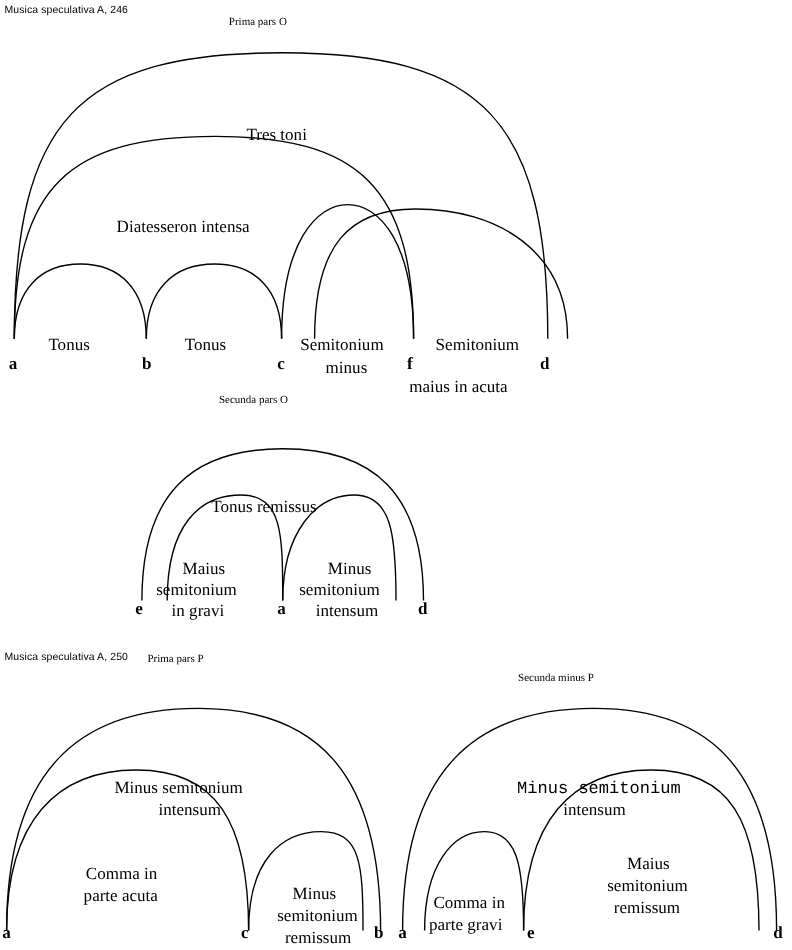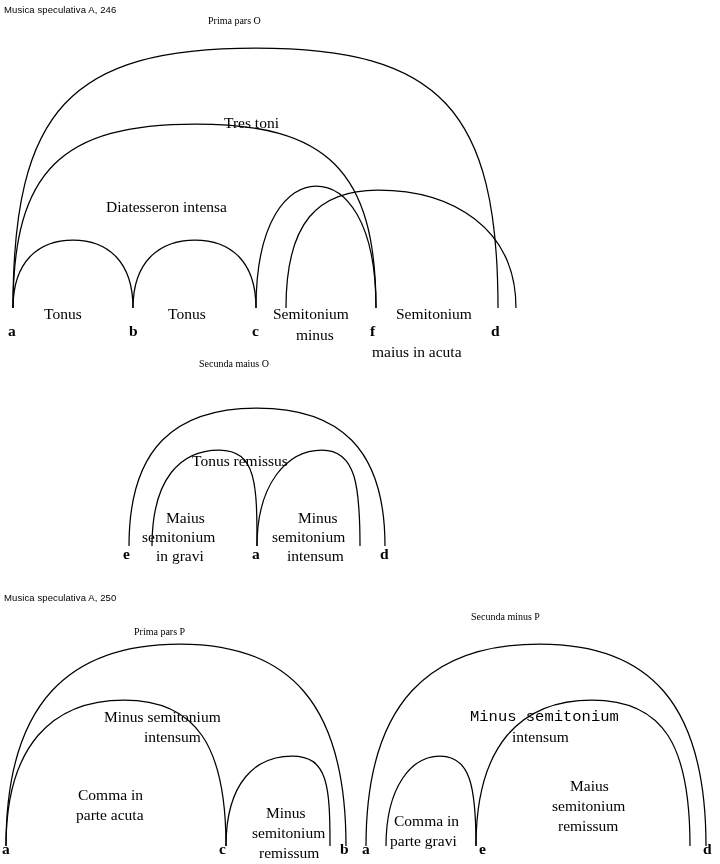--- a/index.html
+++ b/index.html
@@ -55,21 +55,21 @@
 <div class="lbl" style="left:372px; top:316px;">maius in acuta</div>
 <div class="lbl" style="left:224px; top:87px;">Tres toni</div>
 <div class="lbl" style="left:106px; top:171px;">Diatesseron intensa</div>
 
 <div class="note" style="left:8px; top:322px;">a</div>
 <div class="note" style="left:129px; top:322px;">b</div>
 <div class="note" style="left:252px; top:322px;">c</div>
 <div class="note" style="left:370px; top:322px;">f</div>
 <div class="note" style="left:491px; top:322px;">d</div>
 
-<div class="title" style="left:199px; top:358px;">Secunda maius O</div>
+<div class="title" style="left:199px; top:358px;">Secunda pars O</div>
 
 <svg width="720" height="220" style="top:380px;">
 
   <path class="arc" d="M 129,166 C 129,68 175,28 257,28 C 339,28 385,68 385,166"></path>
 
   <path class="arc" d="M 152,166 C 152,98 181,70 219,70 C 257,70 257,106 257,166"></path>
 
   <path class="arc" d="M 257,166 C 257,104 287,70 322,70 C 356,70 360,106 360,166"></path>
 </svg>
 
@@ -80,21 +80,21 @@
 <div class="lbl" style="left:298px; top:482px;">Minus</div>
 <div class="lbl" style="left:272px; top:501px;">semitonium</div>
 <div class="lbl" style="left:287px; top:520px;">intensum</div>
 
 <div class="note" style="left:123px; top:545px;">e</div>
 <div class="note" style="left:252px; top:545px;">a</div>
 <div class="note" style="left:380px; top:545px;">d</div>
 
 <div class="caption" style="left:4px; top:592px;">Musica speculativa A, 250</div>
 
-<div class="title" style="left:134px; top:626px;">Prima pars P</div>
+<div class="title" style="left:134px; top:594px;">Prima pars P</div>
 
 <svg width="720" height="230" style="top:634px;">
 
   <path class="arc" d="M 6,212 C 6,68 70,10 180,10 C 288,10 346,68 346,212"></path>
 
   <path class="arc" d="M 6,212 C 6,112 52,66 124,66 C 196,66 226,112 226,212"></path>
 
   <path class="arc" d="M 226,212 C 226,148 256,122 292,122 C 328,122 330,152 330,212"></path>
 </svg>
 

